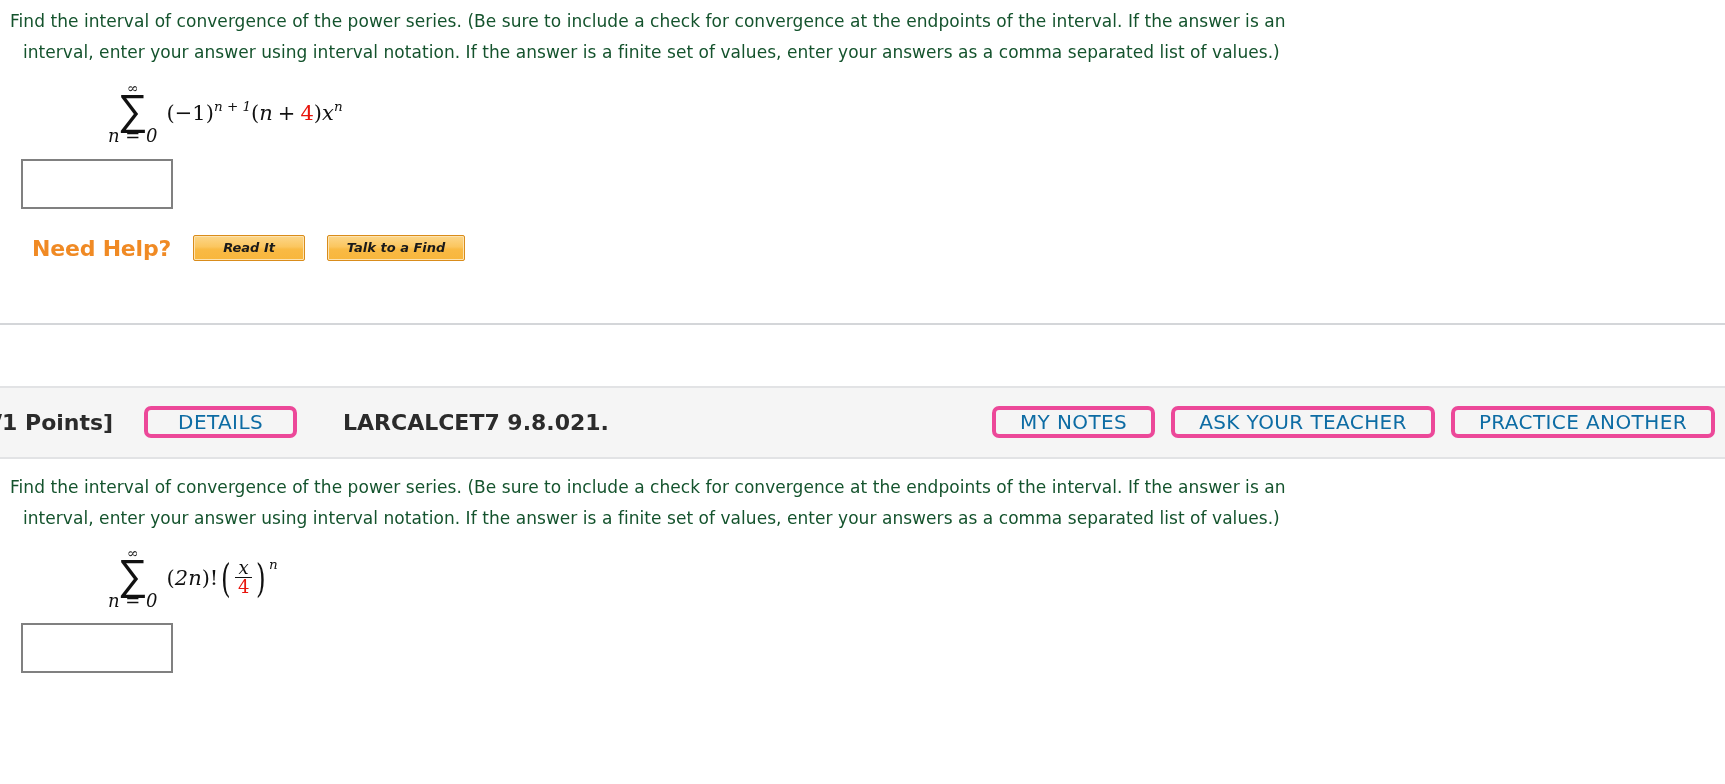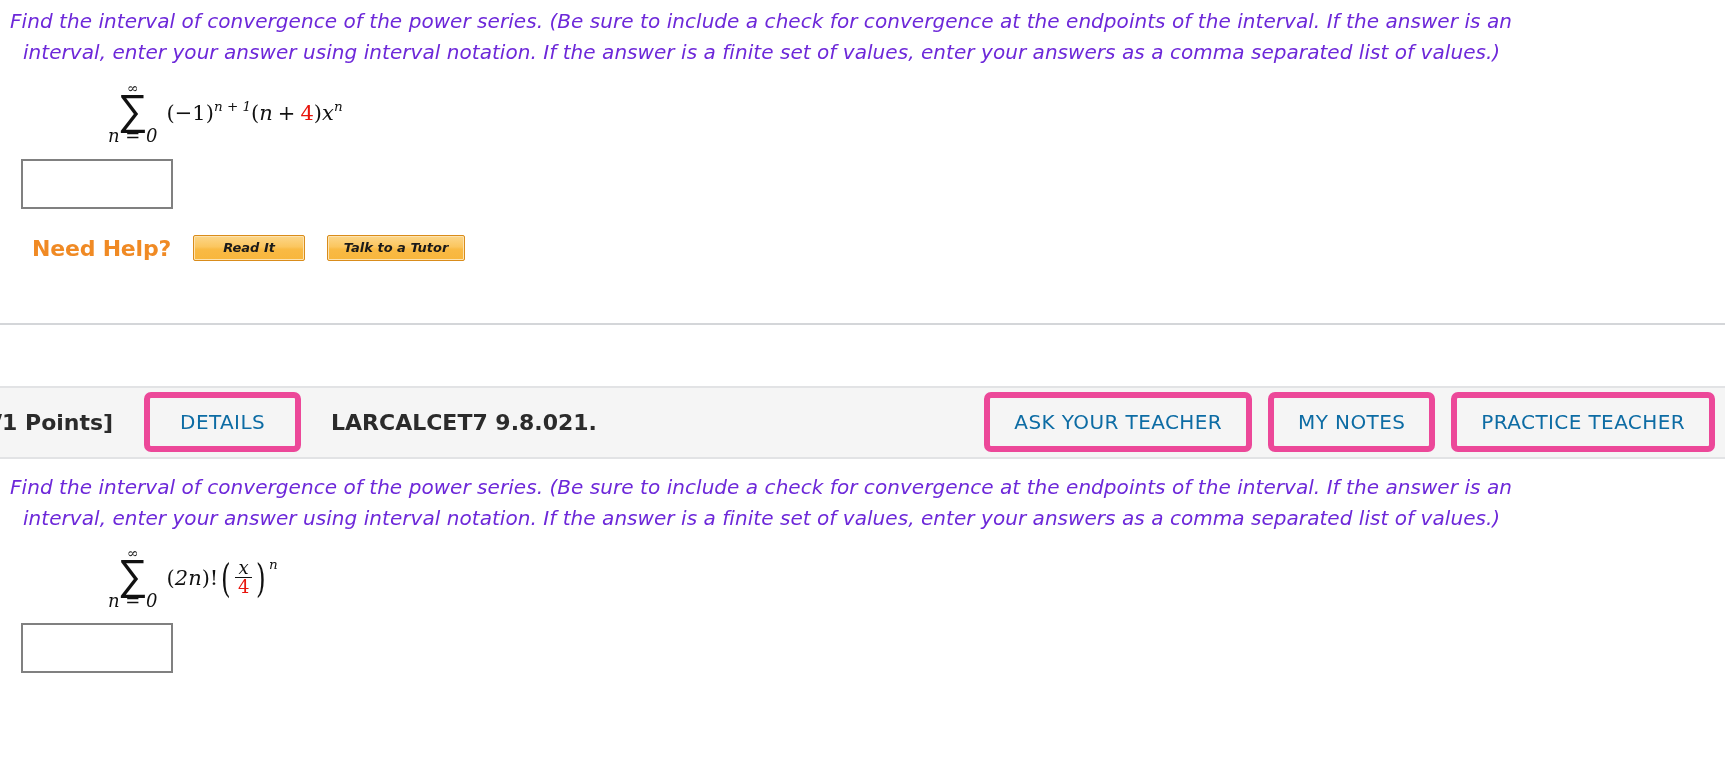--- a/index.html
+++ b/index.html
@@ -15,25 +15,24 @@
     overflow: hidden;
     position: relative;
   }
 
   
   .problem-body {
     padding: 0 10px 0 10px;
     box-sizing: border-box;
   }
   .prompt {
-    font-size: 20px;
+    font-size: 17px;
     line-height: 31px;
-    color: #6d28d9;
+    color: #14532d;
     letter-spacing: 0.05px;
-    font-style: italic;
   }
   .prompt .l2 { padding-left: 13px; display: block; }
 
   
   .math {
     font-family: "DejaVu Serif", "Liberation Serif", serif;
     font-size: 21px;
     color: #111111;
     display: flex;
     align-items: center;
@@ -167,42 +166,42 @@
   }
   .points {
     font-weight: bold;
     font-size: 22px;
     color: #2b2b2b;
     margin-left: -6px;
     white-space: nowrap;
     font-family: "DejaVu Sans", "Liberation Sans", sans-serif;
   }
   .btn-outline {
-    border: 6px solid #ec4899;
+    border: 4px solid #ec4899;
     color: #0d6ca4;
     background: transparent;
     border-radius: 7px;
-    height: 60px;
+    height: 32px;
     font-size: 20px;
     letter-spacing: 0.4px;
     display: flex;
     align-items: center;
     justify-content: center;
     padding: 0 24px;
     cursor: pointer;
     font-family: "DejaVu Sans", "Liberation Sans", sans-serif;
     white-space: nowrap;
     box-sizing: border-box;
   }
   .details-btn { margin-left: 31px; padding: 0 30px; }
   .qcode {
     font-weight: bold;
     font-size: 22px;
     color: #2b2b2b;
-    margin-left: 30px;
+    margin-left: 46px;
     white-space: nowrap;
     font-family: "DejaVu Sans", "Liberation Sans", sans-serif;
   }
   .header-right {
     margin-left: auto;
     display: flex;
     align-items: center;
     gap: 16px;
   }
 </style>
@@ -233,34 +232,34 @@
         <span class="it">x</span>
         <span class="sup it">n</span>
     </span>
   </div>
 
   <input class="answer-box" type="text" style="margin-top: 14px;" placeholder="">
 
   <div class="need-help-row" style="margin-top:26px;">
     <span class="need-help-label">Need Help?</span>
     <div class="help-btn">Read It</div>
-    <div class="help-btn tutor">Talk to a Tutor</div>
+    <div class="help-btn tutor">Talk to a Find</div>
   </div>
 </div>
 
 <div class="divider" style="margin-top:62px;"></div>
 
 <div class="qheader" style="margin-top:61px;">
   <span class="points">/1 Points]</span>
   <div class="btn-outline details-btn">DETAILS</div>
   <span class="qcode">LARCALCET7 9.8.021.</span>
   <div class="header-right">
+    <div class="btn-outline">MY NOTES</div>
     <div class="btn-outline">ASK YOUR TEACHER</div>
-    <div class="btn-outline">MY NOTES</div>
-    <div class="btn-outline">PRACTICE TEACHER</div>
+    <div class="btn-outline">PRACTICE ANOTHER</div>
   </div>
 </div>
 
 <div class="problem-body" style="padding-top:13px;">
 
   <div class="prompt">
     <span>Find the interval of convergence of the power series. (Be sure to include a check for convergence at the endpoints of the interval. If the answer is an</span>
     <span class="l2">interval, enter your answer using interval notation. If the answer is a finite set of values, enter your answers as a comma separated list of values.)</span>
   </div>
 

